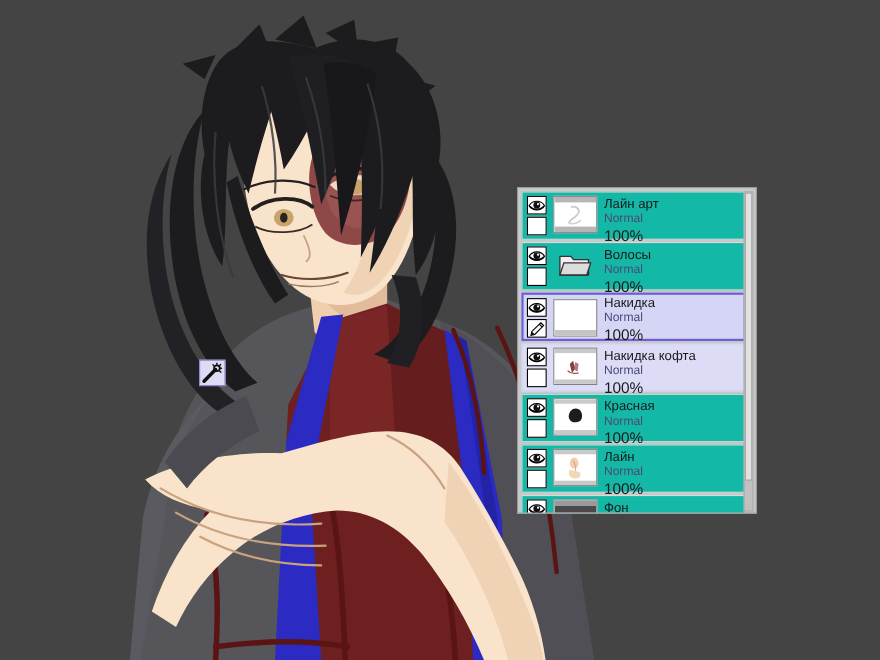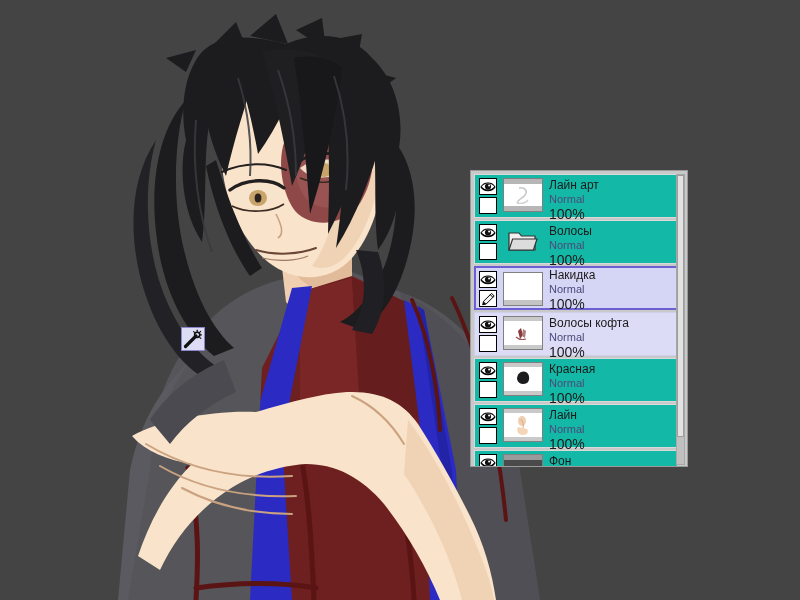--- a/index.html
+++ b/index.html
@@ -426,21 +426,21 @@
             <svg width="38" height="32" viewBox="0 0 38 32">
               <rect x="0" y="0" width="38" height="32" fill="#ffffff"></rect>
               <rect x="0" y="0" width="38" height="4" fill="#c9c9c9"></rect>
               <rect x="0" y="28" width="38" height="4" fill="#c9c9c9"></rect>
               <path d="M14 14 L17 11 L19 18 L16 22 Z" fill="#8a3b3b"></path>
               <path d="M19 12 L22 14 L21 21 L18 19 Z" fill="#b07b7b"></path>
               <path d="M12 20 C14 22 18 23 22 22" stroke="#9d5555" stroke-width="1.2" fill="none"></path>
             </svg>
           </div>
           <div class="meta">
-            <div class="l-name">Волосы кофта</div>
+            <div class="l-name">Накидка кофта</div>
             <div class="l-mode">Normal</div>
             <div class="l-opacity">100%</div>
           </div>
         </div>
         <div class="layer-row">
           <div class="toggle-col">
             <div class="tg-box">
               <svg width="16" height="13" viewBox="0 0 16 13">
                 <path d="M1 7 C4 1.6 12 1.6 15 7 C12 12 4 12 1 7 Z" fill="#ffffff" stroke="#000000" stroke-width="1.1"></path>
                 <circle cx="8" cy="6.6" r="3.1" fill="#111111"></circle>

